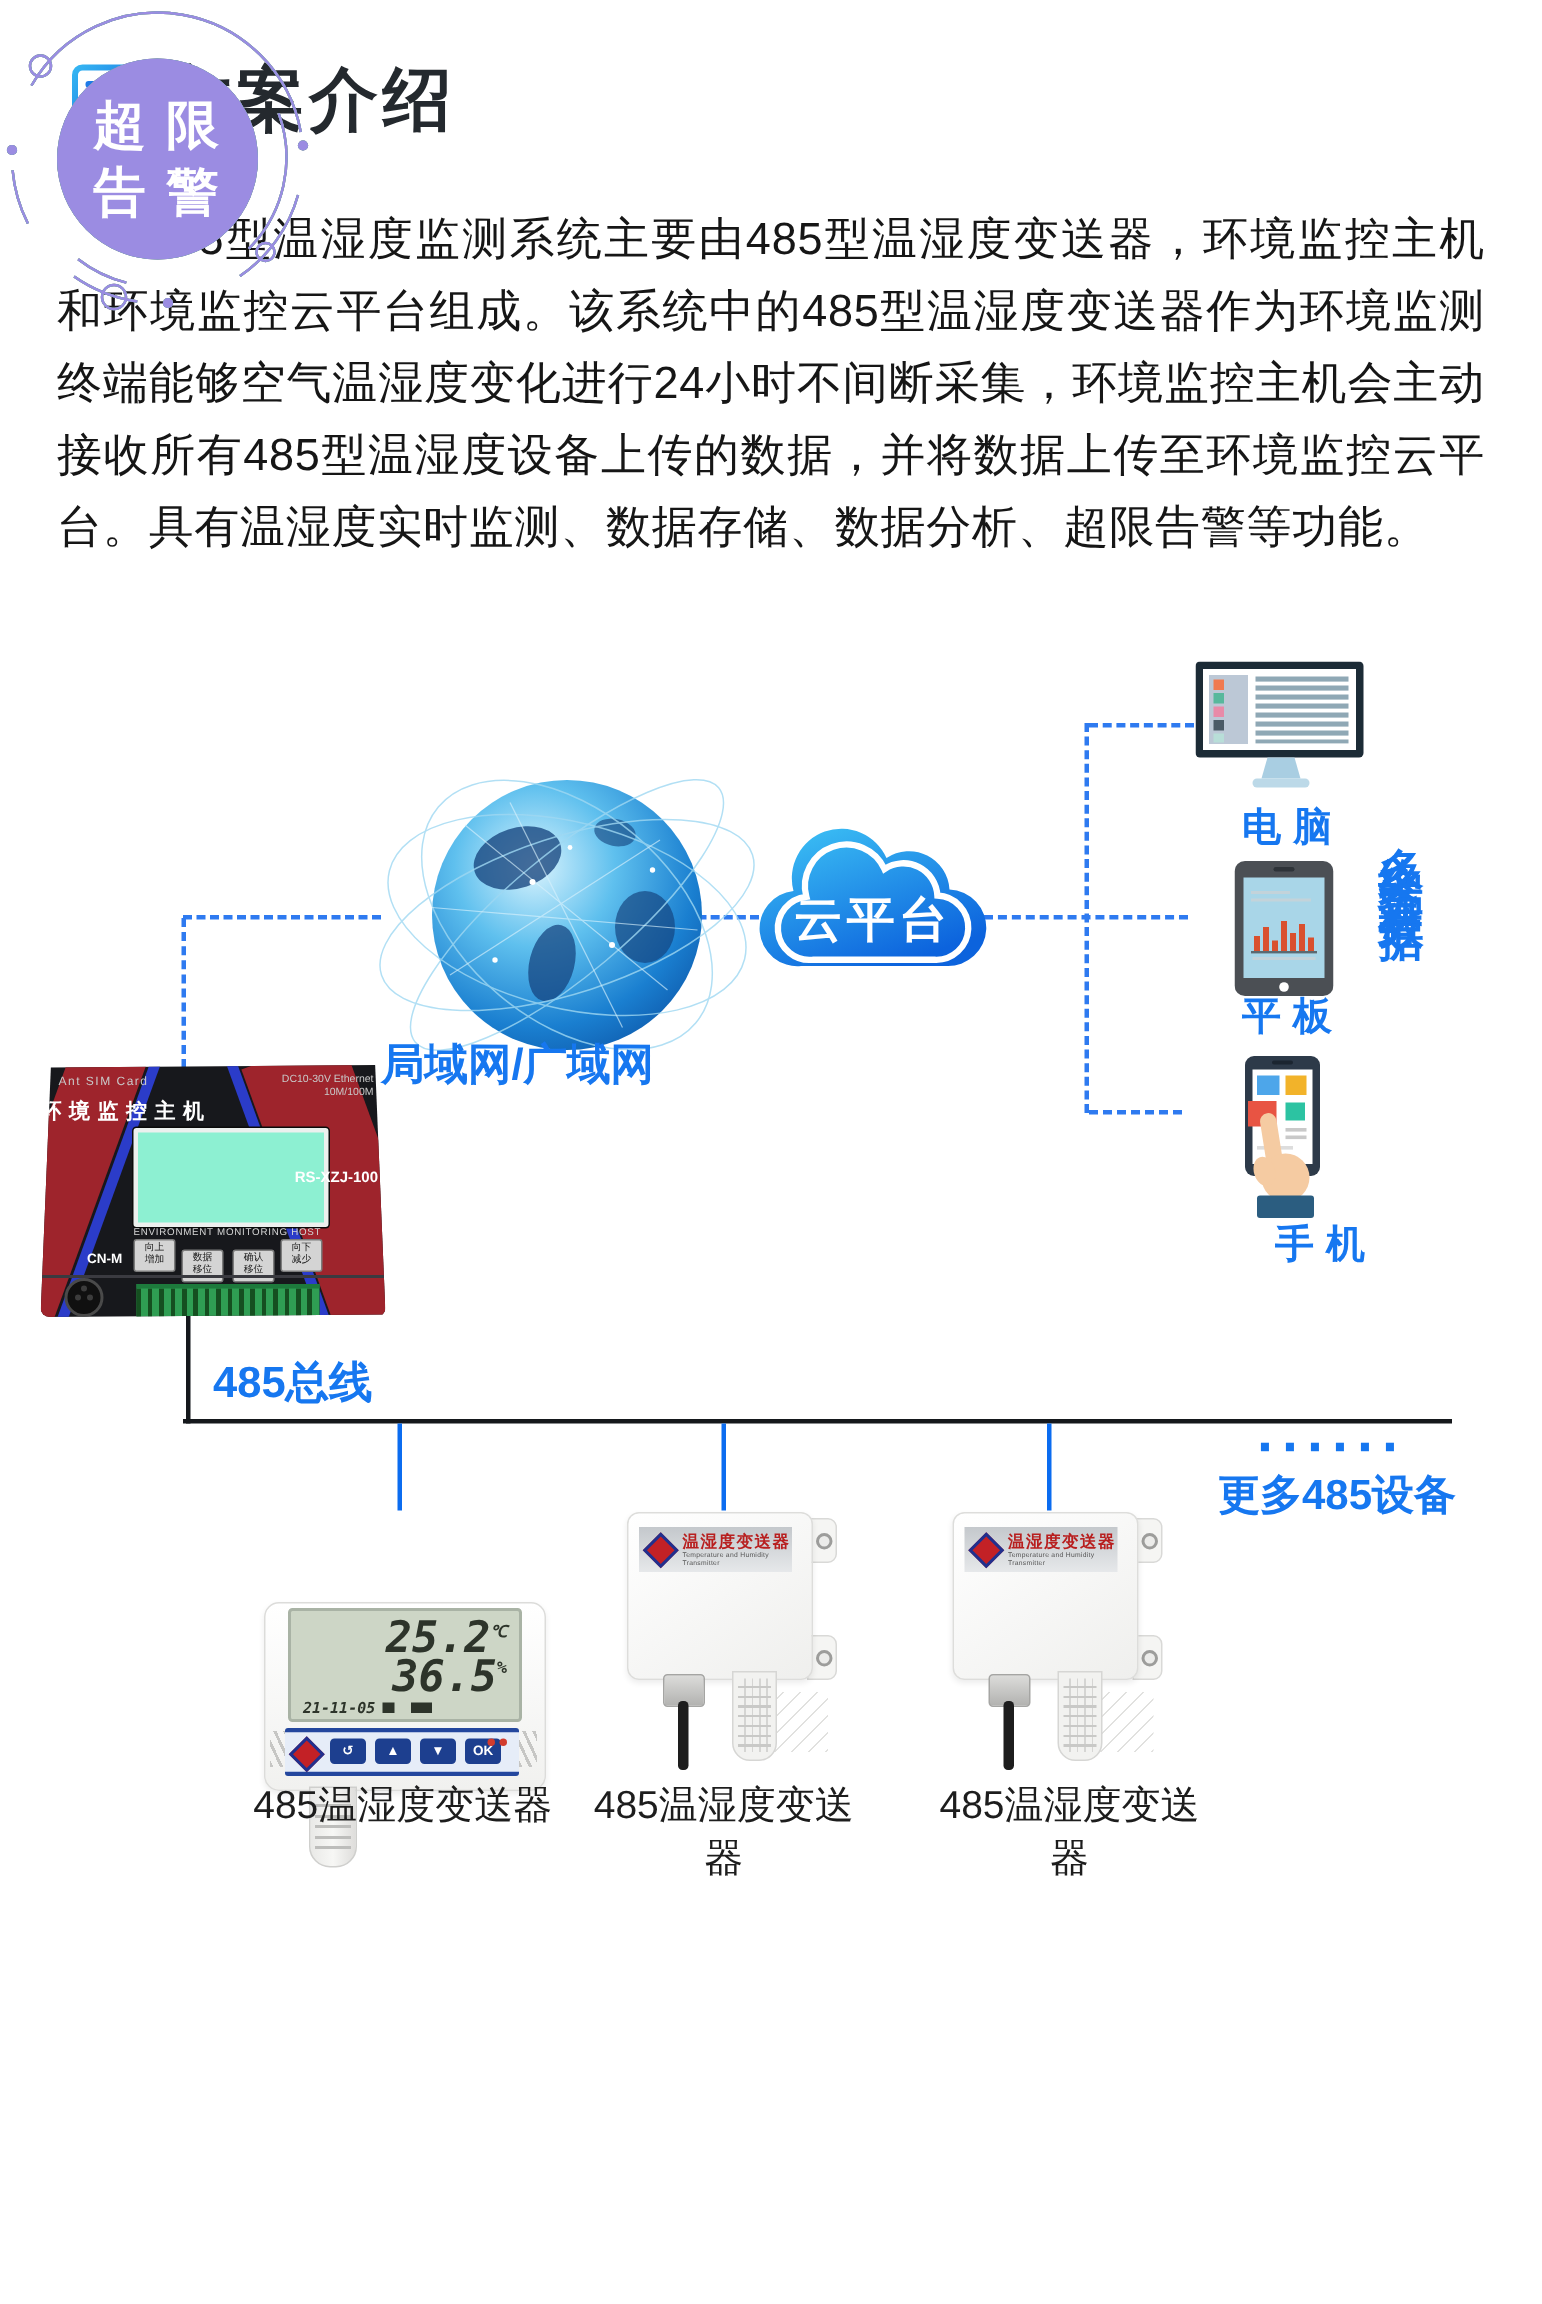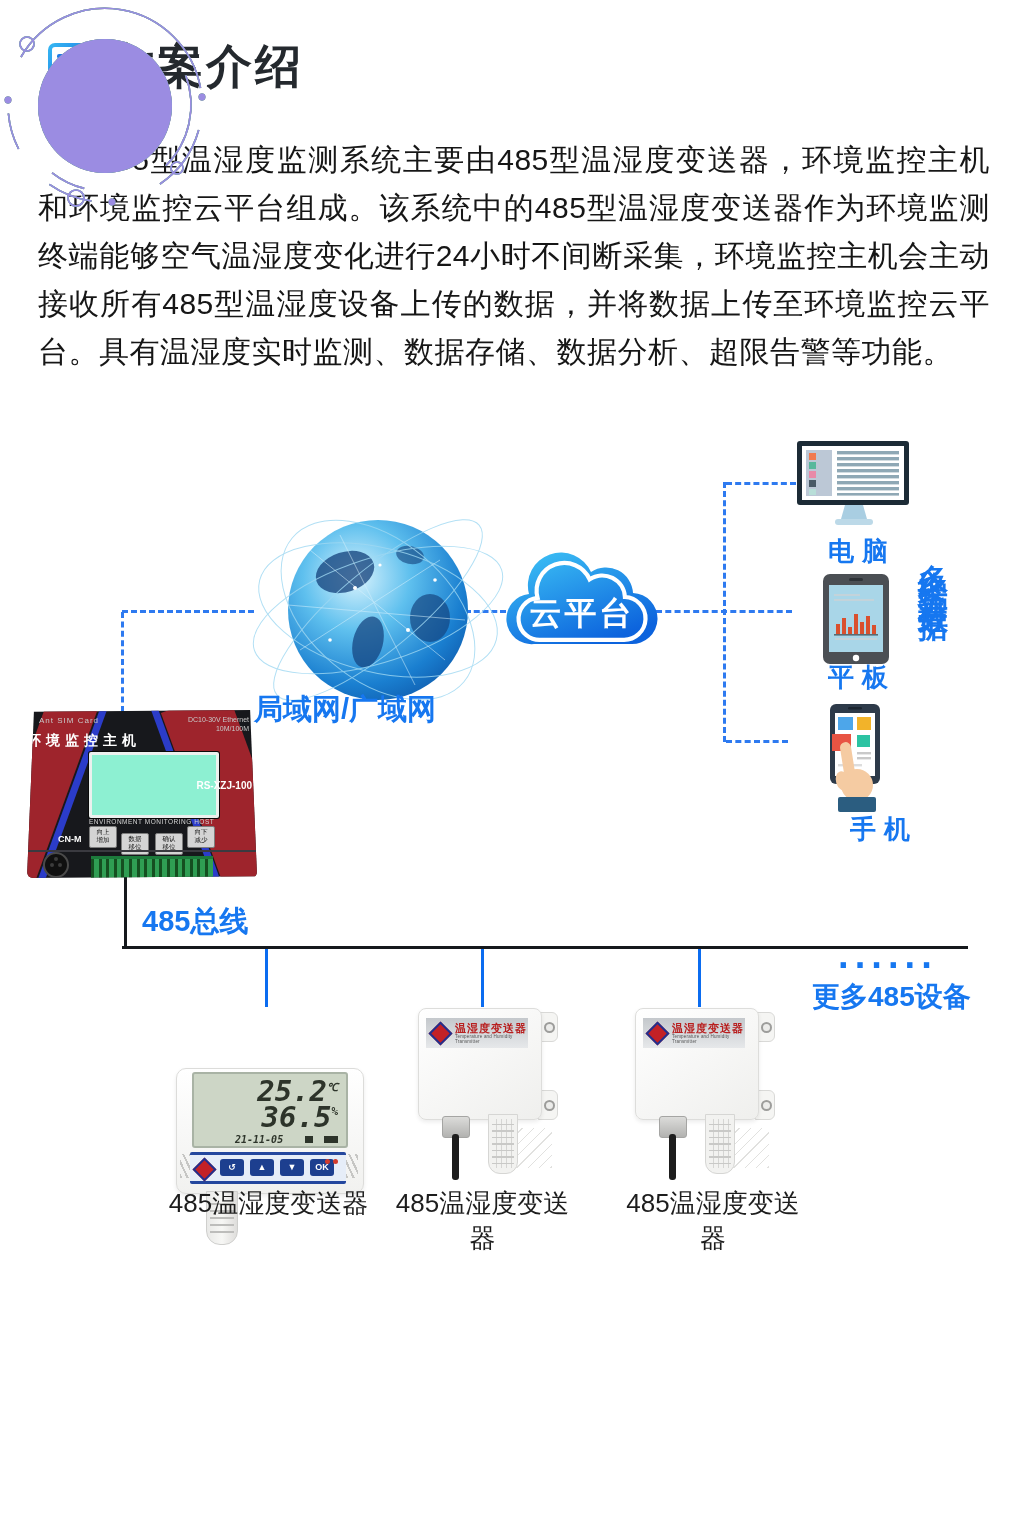--- a/index.html
+++ b/index.html
@@ -64,21 +64,21 @@
   
   #s1{left:176px;top:1062px;width:190px;height:182px;}
   .rec-box{position:absolute;left:0;top:6px;width:186px;height:124px;background:linear-gradient(180deg,#ffffff,#f1f1ef);
            border:1px solid #dcdcda;border-radius:10px;box-shadow:0 2px 4px rgba(0,0,0,.08);}
   .rec-lcd{position:absolute;left:16px;top:10px;width:152px;height:72px;background:#cdd6c6;
            border:2px solid #a9b3a5;border-radius:3px;
            font-family:"DejaVu Sans Mono","Liberation Mono",monospace;font-style:italic;font-weight:bold;color:#2d342a;}
   .lcd-line{display:flex;justify-content:flex-end;align-items:flex-start;height:26px;padding-right:8px;}
   .lcd-val{font-size:29px;line-height:26px;}
   .lcd-unit{font-size:11px;margin-top:1px;}
-  .lcd-status{display:flex;justify-content:space-between;padding:4px 8px 0 8px;font-size:10px;margin-left:33px;}
+  .lcd-status{display:flex;padding:4px 8px 0 8px;font-size:10px;}
   .lcd-chip{display:inline-block;width:8px;height:7px;background:#2d342a;margin-left:5px;}
   .rec-strip{position:absolute;left:14px;top:90px;width:156px;height:26px;background:#e6edf8;
              border-top:3px solid #24479e;border-bottom:3px solid #24479e;border-radius:2px;}
   .rec-logo{position:absolute;left:6px;top:6px;width:13px;height:13px;background:#c32126;transform:rotate(45deg);
             border:2px solid #20308f;}
   .rec-key{position:absolute;top:4px;width:24px;height:17px;background:#1d3f8f;border-radius:3px;color:#fff;
            font-size:9px;line-height:17px;text-align:center;font-weight:bold;}
   .rec-dot{position:absolute;width:5px;height:5px;border-radius:50%;background:#d23c2e;top:4px;}
   .vent{position:absolute;top:92px;width:12px;height:24px;
         background:repeating-linear-gradient(65deg,#c6c6c4 0 2px,transparent 2px 6px);}
@@ -476,15 +476,19 @@
           <circle cx="76" cy="198" r="8"></circle>
           <circle cx="177" cy="168" r="6"></circle>
       </g>
       <g fill="currentColor">
           <circle cx="202" cy="97" r="3.4"></circle>
           <circle cx="8" cy="100" r="3.4"></circle>
           <circle cx="112" cy="202" r="3.4"></circle>
         </g>
     </svg>
     <div class="feature-fill"></div>
+    <div class="feature-text">
+      <div>超 限</div>
+        <div>告 警</div>
+    </div>
   </div>
 
 </div>
 
 </body></html>

